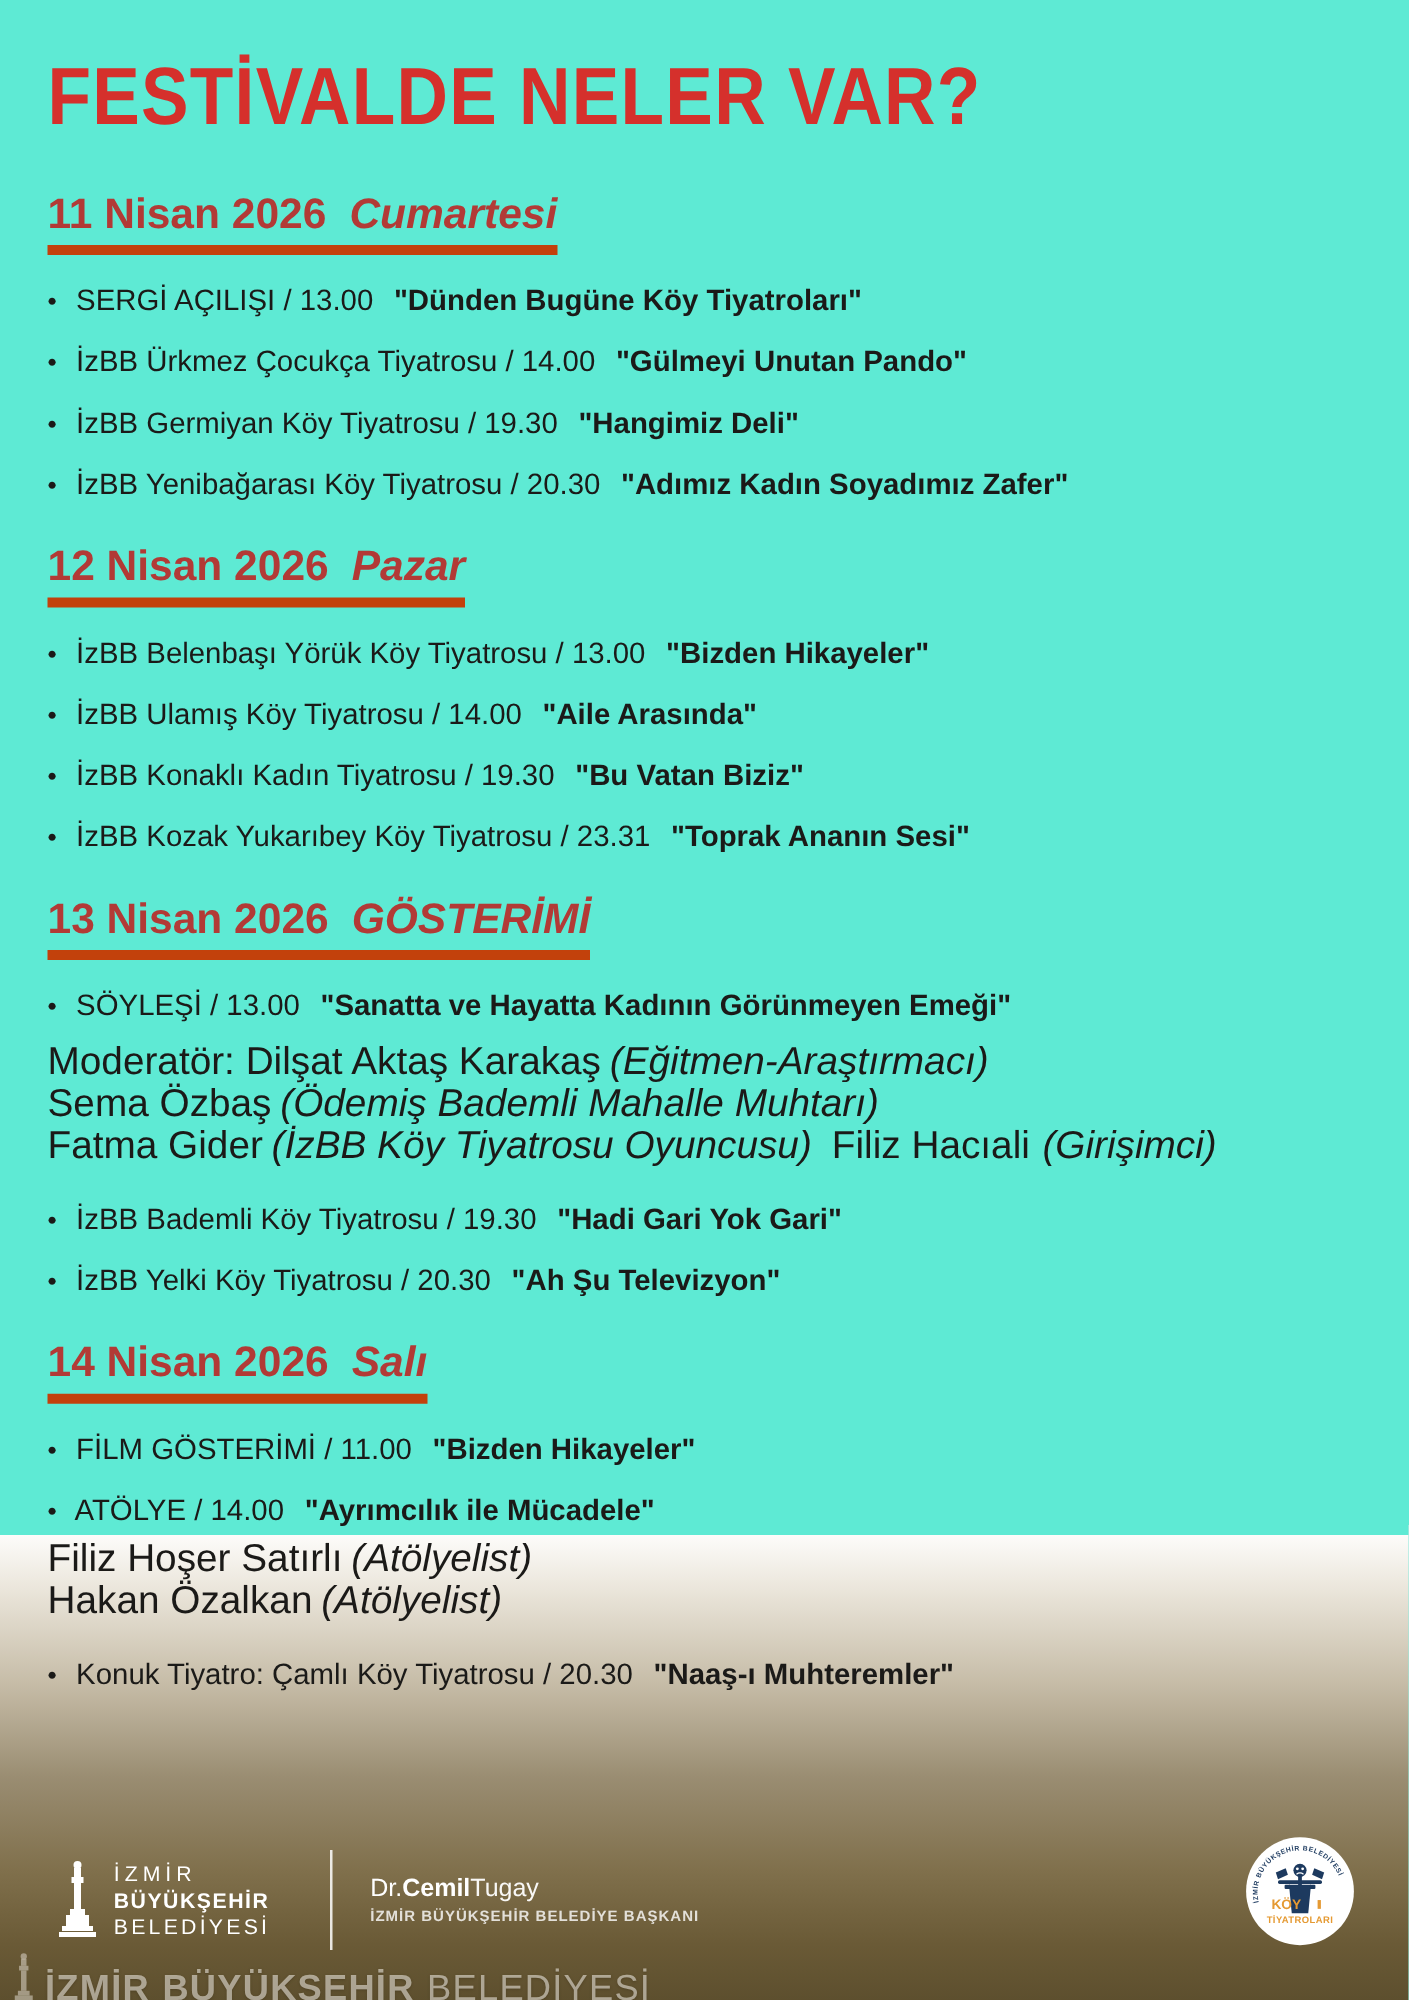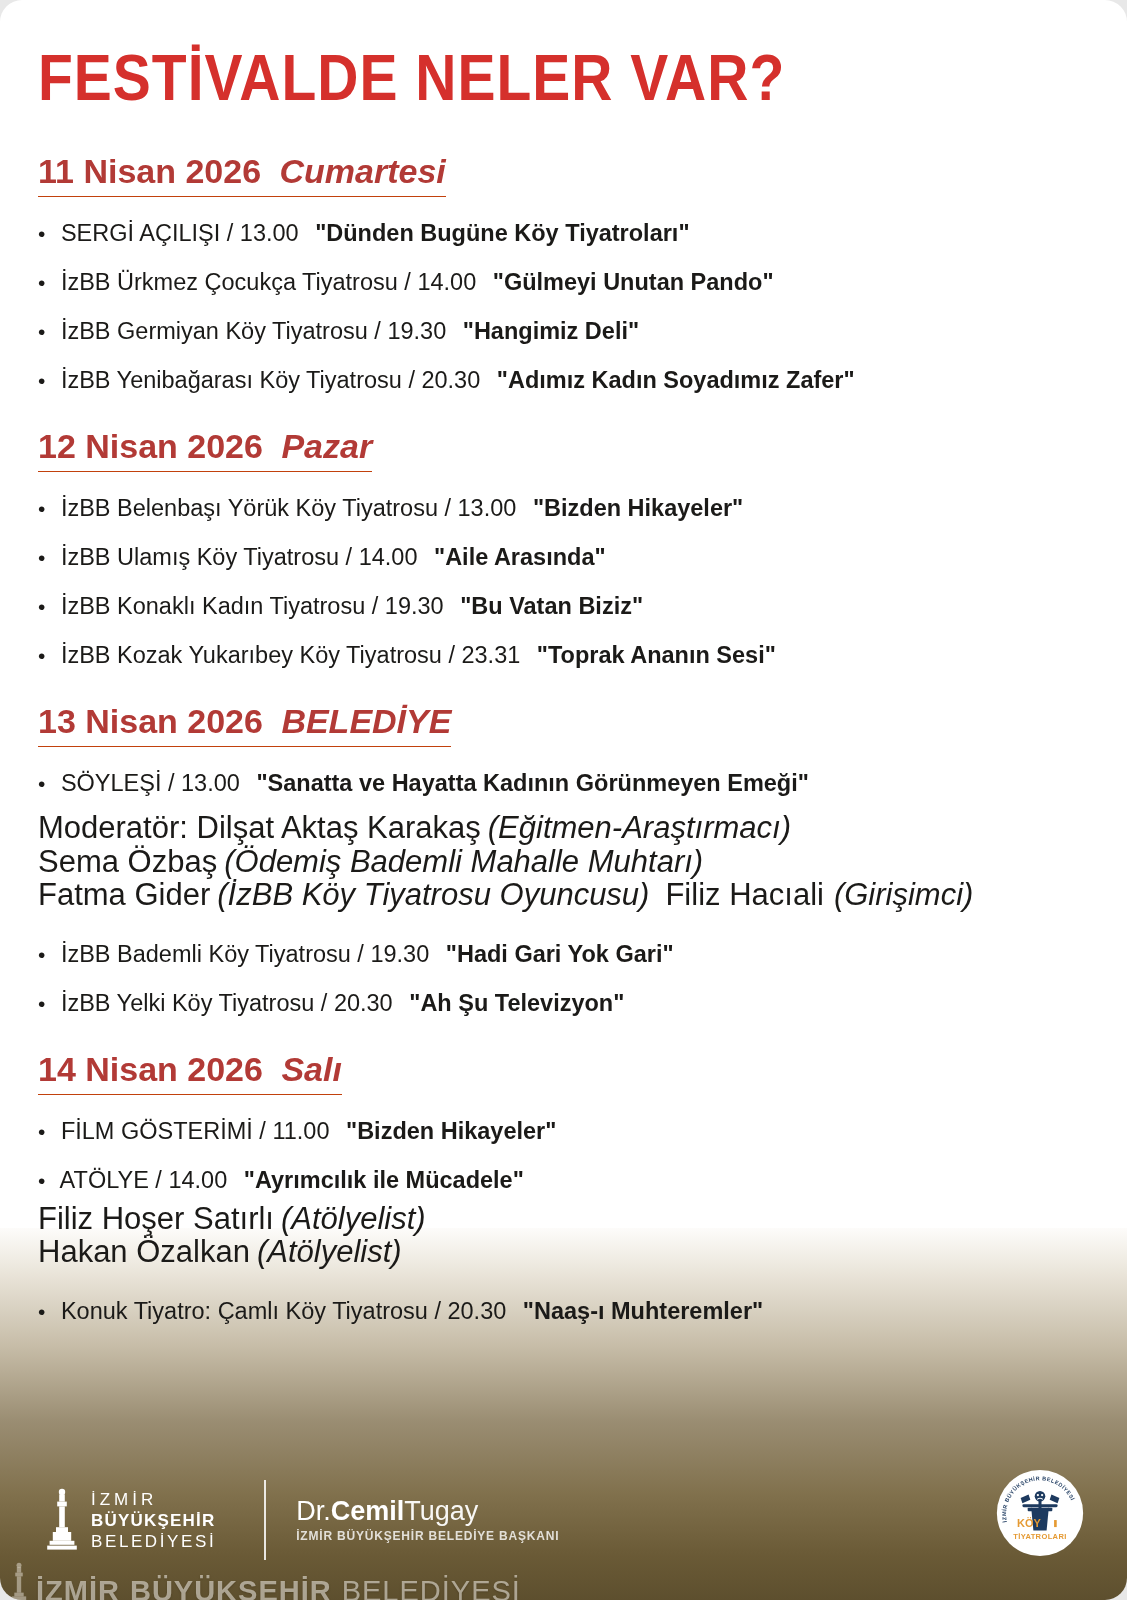--- a/index.html
+++ b/index.html
@@ -2,25 +2,24 @@
 <html lang="tr"><head>
 <meta charset="utf-8">
 <style>
   * { margin: 0; padding: 0; box-sizing: border-box; }
   html, body { background: #e8e8e8; }
   .page {
     position: relative;
     width: 1127px;
     height: 1600px;
     margin: 0 auto;
-    background: #ffffff;
+    background: #5eead4;
     overflow: hidden;
     font-family: "Liberation Sans", "DejaVu Sans", sans-serif;
     color: #1b1a18;
-    border-radius: 22px;
   }
 
   
   .content {
     position: absolute;
     top: 0; left: 0; right: 0;
     padding: 40px 40px 0 38px;
     z-index: 2;
   }
   .poster-title {
@@ -32,21 +31,21 @@
     transform: scaleY(1.14);
     transform-origin: top left;
     white-space: nowrap;
     margin-bottom: 46px;
   }
   section.day-section { margin-bottom: 33px; }
   h2.day-heading {
     display: inline-block;
     font-size: 34px;
     color: #b23a36;
-    border-bottom: 1px solid #c2410c;
+    border-bottom: 8px solid #c2410c;
     padding-bottom: 5px;
     margin-bottom: 23px;
     white-space: nowrap;
   }
   h2 .date { font-weight: 800; }
   h2 .day  { font-weight: 600; font-style: italic; margin-left: 9px; }
 
   .event {
     font-size: 23.5px;
     margin-bottom: 22px;
@@ -88,21 +87,21 @@
   .muni-text { margin-left: 12px; color: #ffffff; line-height: 1; }
   .muni-line1 { display: block; font-size: 17px; font-weight: 300; letter-spacing: 4px; margin-bottom: 4px; }
   .muni-line2 { display: block; font-size: 17px; font-weight: 800; letter-spacing: 1.2px; margin-bottom: 4px; }
   .muni-line3 { display: block; font-size: 17px; font-weight: 300; letter-spacing: 2.6px; }
   .v-divider {
     width: 2px; height: 80px;
     background: rgba(255,255,255,0.85);
     margin: 0 0 0 48px;
   }
   .mayor { margin-left: 30px; color: #ffffff; }
-  .mayor-name { font-size: 27px; line-height: 1.05; white-space: nowrap; }
+  .mayor-name { font-size: 20px; line-height: 1.05; white-space: nowrap; }
   .mayor-prefix { font-weight: 400; }
   .mayor-bold   { font-weight: 800; }
   .mayor-light  { font-weight: 300; opacity: 0.95; }
   .mayor-subtitle {
     margin-top: 4px;
     font-size: 12px;
     font-weight: 600;
     letter-spacing: 0.8px;
     color: rgba(255,255,255,0.8);
     white-space: nowrap;
@@ -180,21 +179,21 @@
       <div class="event">
         <span class="lead">İzBB Kozak Yukarıbey Köy Tiyatrosu / 23.31</span>
         <span class="play">"Toprak Ananın Sesi"</span>
       </div>
     </section>
 
     
     <section class="day-section">
       <h2 class="day-heading">
         <span class="date">13 Nisan 2026</span>
-        <span class="day">BELEDİYE</span>
+        <span class="day">GÖSTERİMİ</span>
       </h2>
       <div class="event">
         <span class="lead">SÖYLEŞİ / 13.00</span>
         <span class="play">"Sanatta ve Hayatta Kadının Görünmeyen Emeği"</span>
       </div>
       <div class="plines">
         <div class="pline">
           <span class="pname">Moderatör: Dilşat Aktaş Karakaş</span><em class="prole">(Eğitmen-Araştırmacı)</em>
         </div>
         <div class="pline">

